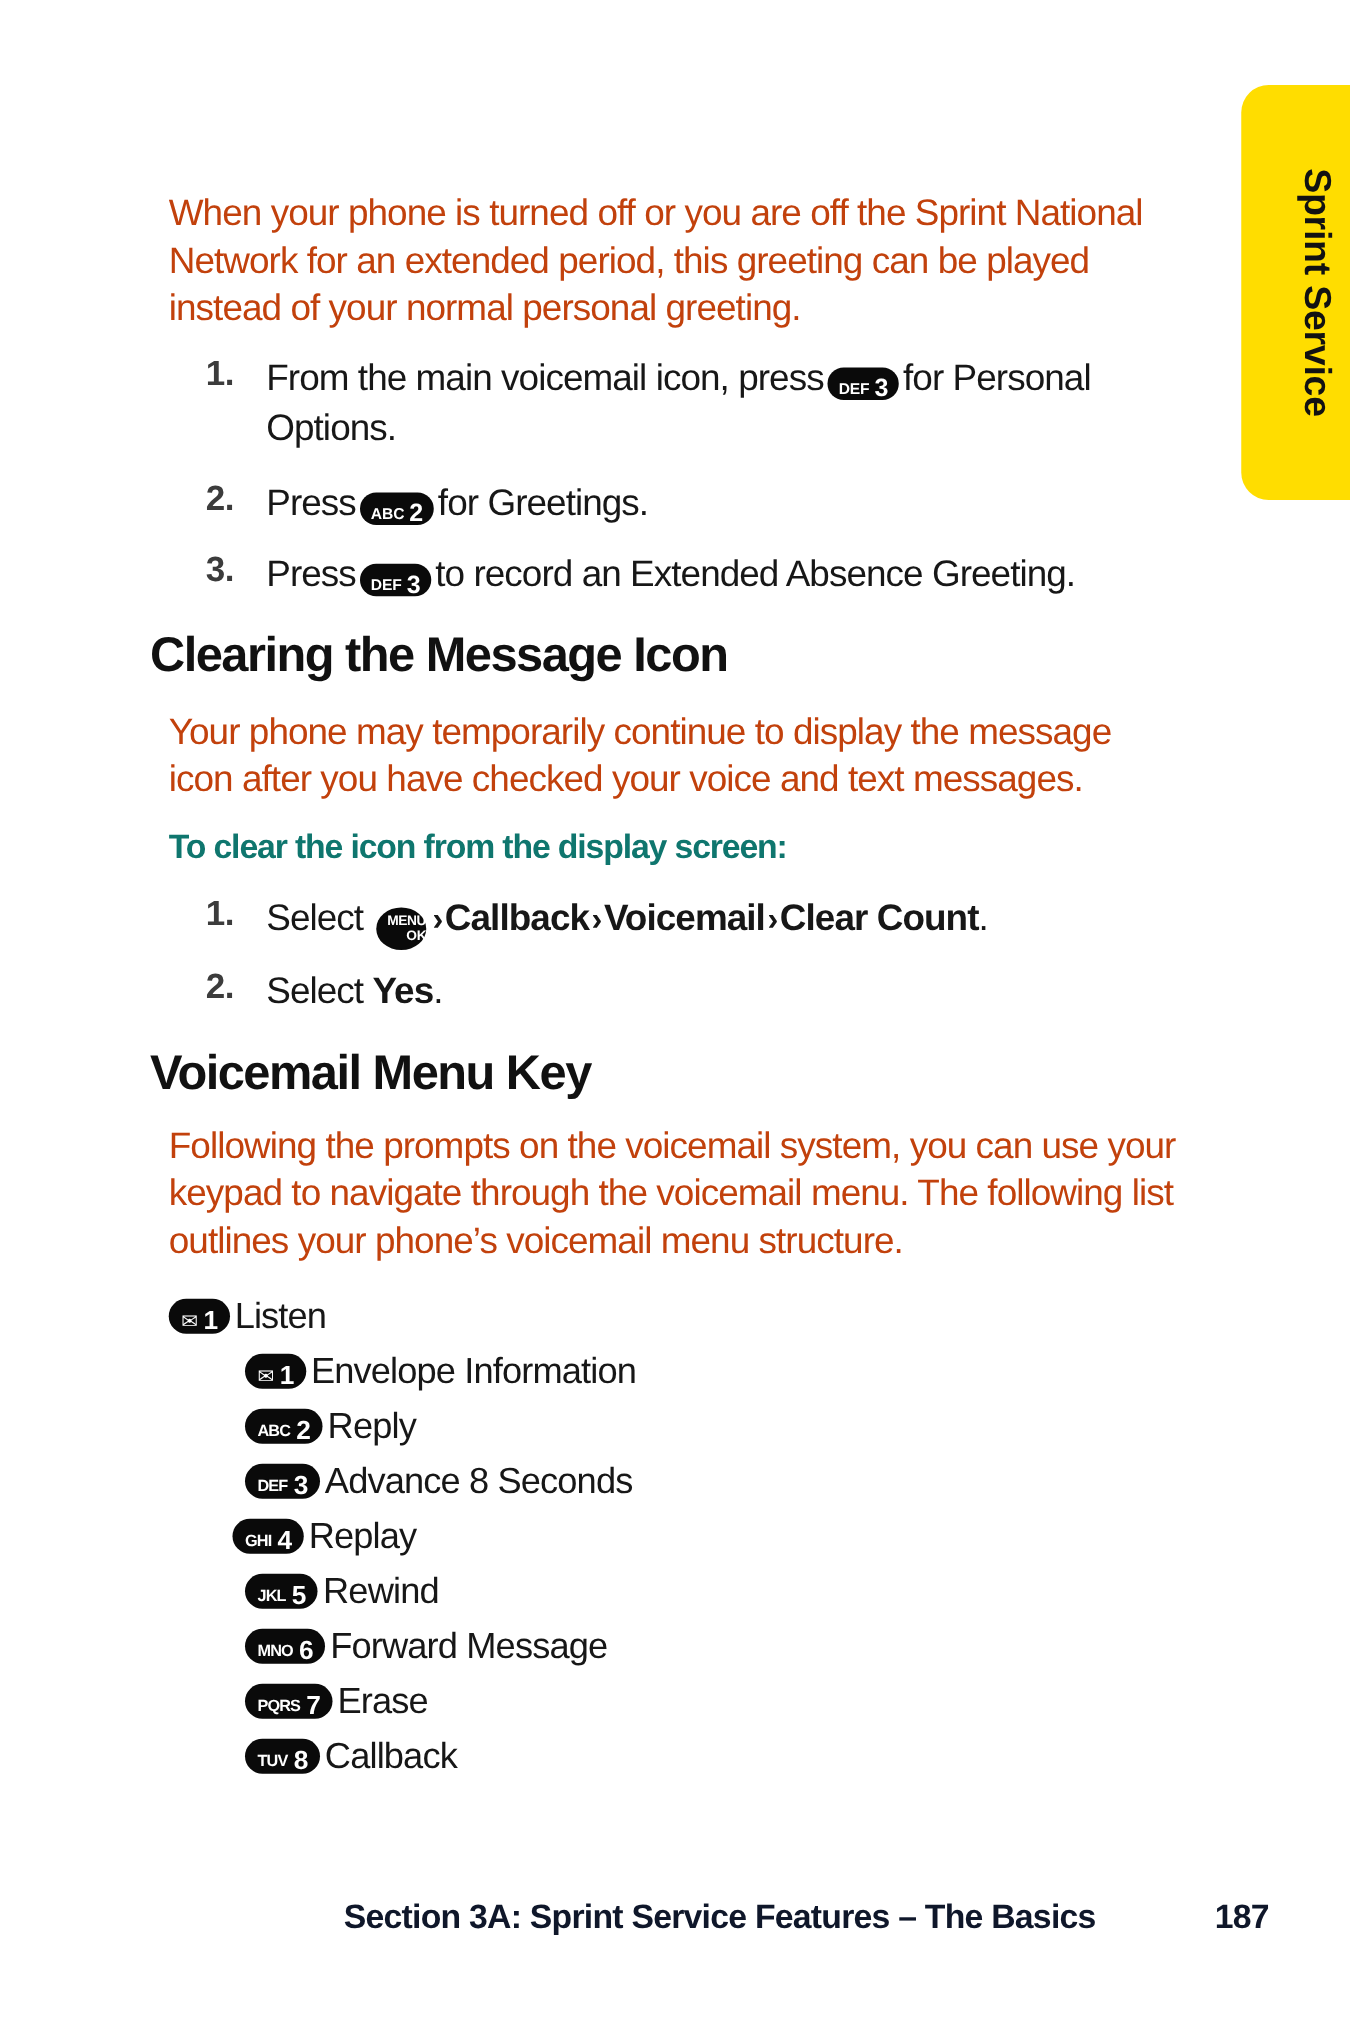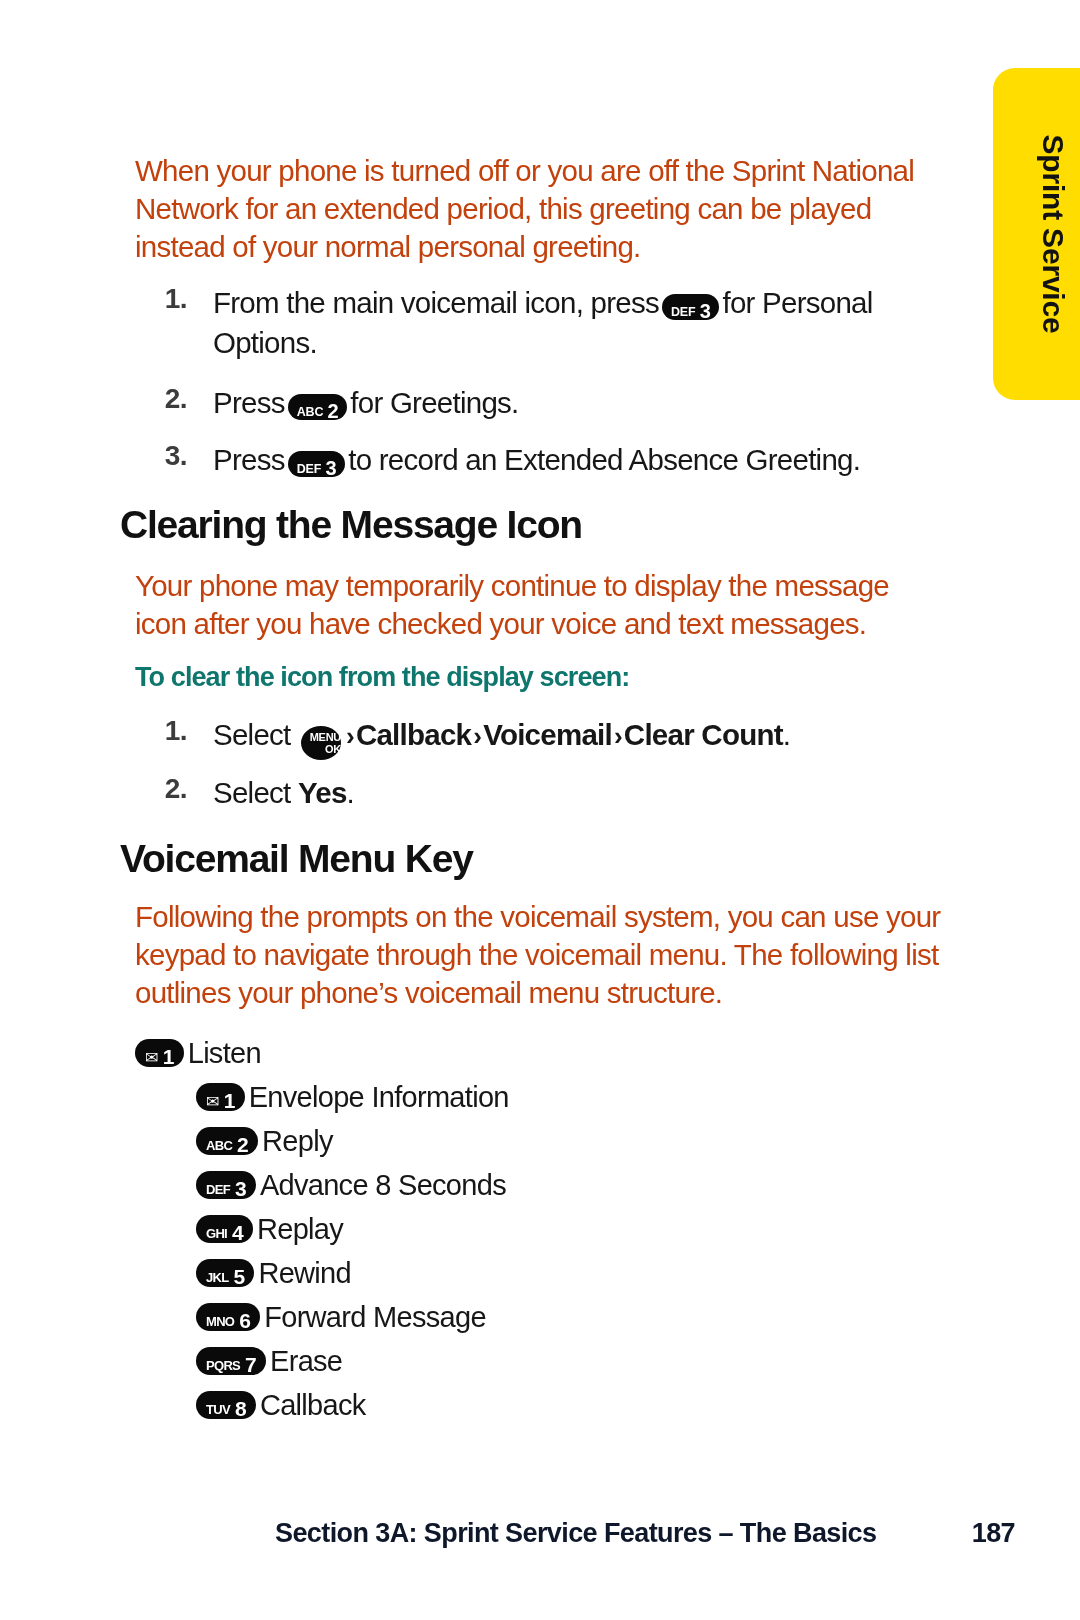--- a/index.html
+++ b/index.html
@@ -292,21 +292,21 @@
       </div>
 
       <div class="tree-row" style="left:196px; top:1126px;">
         <span class="tree-key"><span class="kl">ABC</span><span class="kd">2</span></span><span class="tree-label">Reply</span>
       </div>
 
       <div class="tree-row" style="left:196px; top:1170px;text-align:center;">
         <span class="tree-key"><span class="kl">DEF</span><span class="kd">3</span></span><span class="tree-label">Advance 8 Seconds</span>
       </div>
 
-      <div class="tree-row" style="left:196px; top:1214px;">
+      <div class="tree-row" style="left:186px; top:1214px;">
         <span class="tree-key"><span class="kl">GHI</span><span class="kd">4</span></span><span class="tree-label">Replay</span>
       </div>
 
       <div class="tree-row" style="left:196px; top:1258px;">
         <span class="tree-key"><span class="kl">JKL</span><span class="kd">5</span></span><span class="tree-label">Rewind</span>
       </div>
 
       <div class="tree-row" style="left:196px; top:1302px;">
         <span class="tree-key"><span class="kl">MNO</span><span class="kd">6</span></span><span class="tree-label">Forward Message</span>
       </div>

